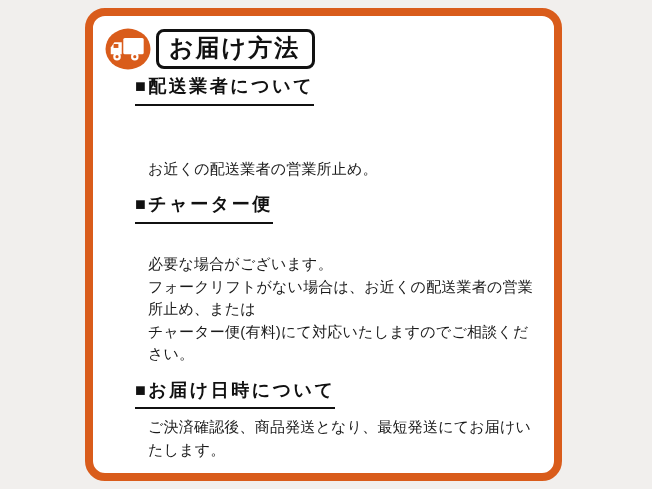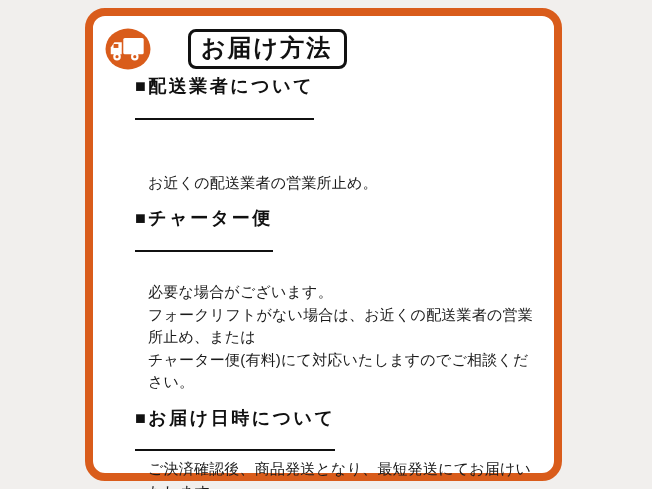--- a/index.html
+++ b/index.html
@@ -17,21 +17,20 @@
     width: 477px; height: 473px;
     background: #FFFFFF;
     border: 8px solid #D95C1B;
     border-radius: 20px;
   }
   .header {
     display: flex;
     align-items: center;
     margin: 10px 0 0 12px;
     height: 46px;
-    gap: 32px;
   }
   .icon-circle {
     width: 46px; height: 42px;
     flex: 0 0 auto;
     display: inline-block;
   }
   .icon-circle svg { width: 100%; height: 100%; display: block; }
   .title-box {
     margin-left: 5px;
     padding: 3px 12px 4px 10px;
@@ -45,21 +44,21 @@
   }
   .section { margin: 13px 18px 0 42px; }
   .section.first { margin-top: 3px; }
   .section-heading {
     display: inline-block;
     font-size: 18px;
     font-weight: bold;
     letter-spacing: 2.5px;
     color: #111111;
     border-bottom: 2px solid #111111;
-    padding-bottom: 20px;
+    padding-bottom: 6px;
     margin-bottom: 7px;
     line-height: 1.25;
   }
   .body-text {
     margin-left: 13px;
     font-size: 15px;
     line-height: 22.5px;
     color: #1A1A1A;
     letter-spacing: 0.2px;
   }

